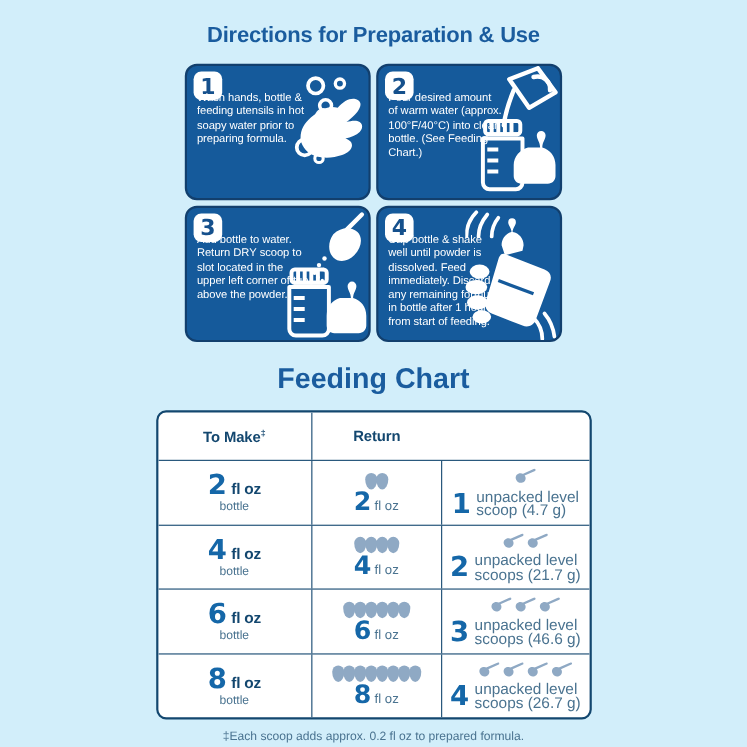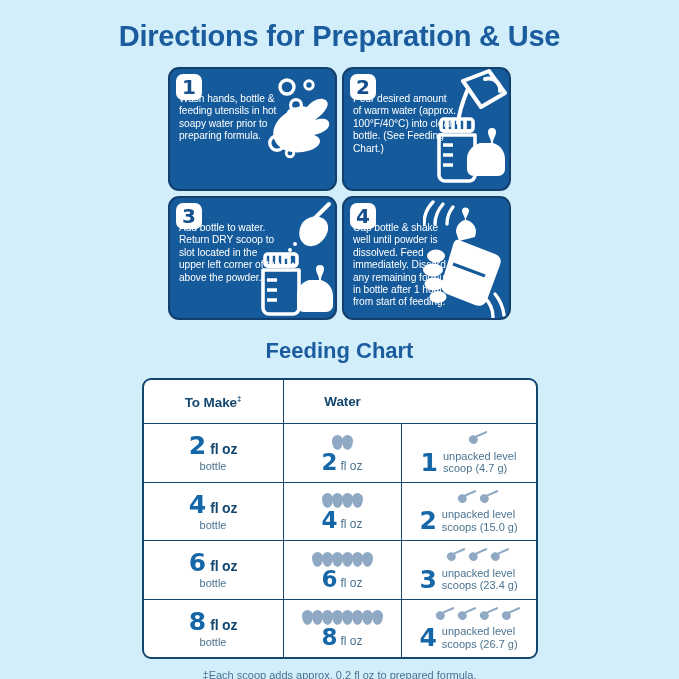--- a/index.html
+++ b/index.html
@@ -12,21 +12,21 @@
     background: #d2eefa;
     font-family: "Liberation Sans", sans-serif;
     overflow: hidden;
     position: relative;
   }
 
   
   .main-title {
     text-align: center;
     color: #1a5c9e;
-    font-size: 29px;
+    font-size: 20px;
     font-weight: bold;
     letter-spacing: -0.2px;
     margin: 0;
     padding-top: 22px;
     line-height: 1;
   }
 
   
   .steps-wrap {
     width: 350px;
@@ -79,21 +79,21 @@
     top: 0;
     width: 72px;
     height: 124px;
   }
   .step-art.wide { width: 86px; }
 
   
   .chart-title {
     text-align: center;
     color: #1a5c9e;
-    font-size: 22px;
+    font-size: 26px;
     font-weight: bold;
     margin: 0;
     padding-top: 20px;
     line-height: 1;
   }
 
   
   .chart-table {
     width: 396px;
     margin: 16px auto 0 auto;
@@ -218,21 +218,21 @@
   }
   .pow-num {
     color: #1567a8;
     font-size: 25px;
     font-weight: bold;
     line-height: 1;
     font-family: "DejaVu Sans", sans-serif;
   }
   .pow-text {
     color: #4a7390;
-    font-size: 11px;
+    font-size: 14px;
     line-height: 12.5px;
     margin-left: 5px;
     text-align: left;
   }
 
   
   .footnote {
     text-align: center;
     color: #4a7390;
     font-size: 11px;
@@ -352,21 +352,21 @@
 
 <h2 class="chart-title">Feeding Chart</h2>
 
 <div class="chart-table">
 
   <div class="chart-row head-row">
     <div class="cell col-make">
       <div class="head-label"><span>To Make</span><sup>‡</sup></div>
     </div>
     <div class="cell col-water">
-      <div class="head-label">Water</div>
+      <div class="head-label">Return</div>
     </div>
   </div>
 
   <div class="chart-row body-row">
     <div class="cell col-make">
       <div class="make-main">
         <span class="make-num">2</span>
         <span class="make-unit">fl oz</span>
       </div>
       <div class="make-sub">bottle</div>
@@ -421,21 +421,21 @@
             <path d="M3.5 10.5 c-1.4 -2.2 -0.6 -4.8 1.8 -5.8 c2.4 -1 5.2 0.1 6.2 2.4 c1 2.3 -0.1 4.8 -2.5 5.6 c-2.3 0.8 -4.3 -0.2 -5.5 -2.2 z" fill="#8fa9c4"></path>
             <path d="M10 5.6 L20 1.2" stroke="#8fa9c4" stroke-width="2.1" stroke-linecap="round" fill="none"></path>
           </svg>
           <svg viewBox="0 0 21 18" class="scoop">
             <path d="M3.5 10.5 c-1.4 -2.2 -0.6 -4.8 1.8 -5.8 c2.4 -1 5.2 0.1 6.2 2.4 c1 2.3 -0.1 4.8 -2.5 5.6 c-2.3 0.8 -4.3 -0.2 -5.5 -2.2 z" fill="#8fa9c4"></path>
             <path d="M10 5.6 L20 1.2" stroke="#8fa9c4" stroke-width="2.1" stroke-linecap="round" fill="none"></path>
           </svg>
         </div>
       <div class="pow-line">
         <span class="pow-num">2</span>
-        <span class="pow-text"><span>unpacked level</span><br><span>scoops (15.0 g)</span></span>
+        <span class="pow-text"><span>unpacked level</span><br><span>scoops (21.7 g)</span></span>
       </div>
     </div>
   </div>
 
   <div class="chart-row body-row">
     <div class="cell col-make">
       <div class="make-main">
         <span class="make-num">6</span>
         <span class="make-unit">fl oz</span>
       </div>
@@ -465,21 +465,21 @@
             <path d="M3.5 10.5 c-1.4 -2.2 -0.6 -4.8 1.8 -5.8 c2.4 -1 5.2 0.1 6.2 2.4 c1 2.3 -0.1 4.8 -2.5 5.6 c-2.3 0.8 -4.3 -0.2 -5.5 -2.2 z" fill="#8fa9c4"></path>
             <path d="M10 5.6 L20 1.2" stroke="#8fa9c4" stroke-width="2.1" stroke-linecap="round" fill="none"></path>
           </svg>
           <svg viewBox="0 0 21 18" class="scoop">
             <path d="M3.5 10.5 c-1.4 -2.2 -0.6 -4.8 1.8 -5.8 c2.4 -1 5.2 0.1 6.2 2.4 c1 2.3 -0.1 4.8 -2.5 5.6 c-2.3 0.8 -4.3 -0.2 -5.5 -2.2 z" fill="#8fa9c4"></path>
             <path d="M10 5.6 L20 1.2" stroke="#8fa9c4" stroke-width="2.1" stroke-linecap="round" fill="none"></path>
           </svg>
         </div>
       <div class="pow-line">
         <span class="pow-num">3</span>
-        <span class="pow-text"><span>unpacked level</span><br><span>scoops (23.4 g)</span></span>
+        <span class="pow-text"><span>unpacked level</span><br><span>scoops (46.6 g)</span></span>
       </div>
     </div>
   </div>
 
   <div class="chart-row body-row">
     <div class="cell col-make">
       <div class="make-main">
         <span class="make-num">8</span>
         <span class="make-unit">fl oz</span>
       </div>

